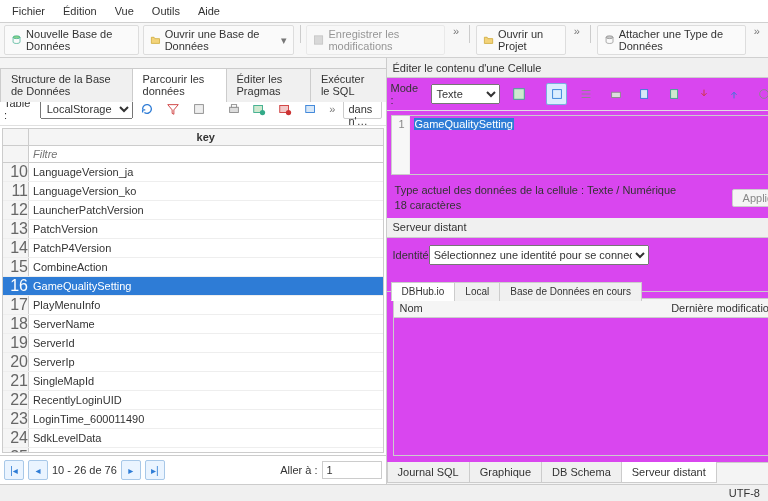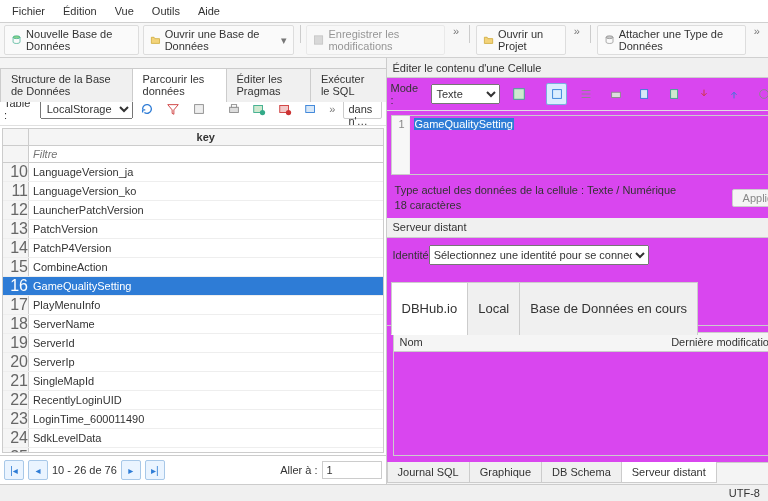--- a/index.html
+++ b/index.html
@@ -47,21 +47,21 @@
 .cell-content .ln{width:18px;text-align:right;padding:2px 4px;color:#888;background:#f7f7f7;border-right:1px solid #eee}
 .cell-content .txt{padding:2px 4px}
 .cell-content .txt span{background:#2e7cd6;color:#fff;padding:0 1px}
 .info-row{display:flex;justify-content:space-between;align-items:center;padding:4px 8px}
 .info-row .meta{color:#555;font-size:10px;line-height:1.4}
 .btn{padding:2px 10px;border:1px solid #ccc;background:#f5f5f5;border-radius:2px;color:#888}
 .remote{flex:1;display:flex;flex-direction:column;min-height:0}
 .ident-row{display:flex;align-items:center;gap:0;padding:6px}
 .ident-row select{flex:0 0 auto;width:220px;height:20px}
 .subtabs{display:flex;border-bottom:1px solid #ccc;padding:0 4px;gap:0}
-.subtabs .tab{font-size:13px;padding:18px 10px}
+.subtabs .tab{font-size:10px;padding:3px 10px}
 .remote-list{flex:1;border:1px solid #ccc;margin:6px;display:flex;flex-direction:column}
 .remote-list .hdr{display:flex;background:#f5f5f5;border-bottom:1px solid #ccc;font-size:10px}
 .remote-list .hdr div{padding:3px 6px}
 .bottom-tabs{display:flex;border-top:1px solid #ccc;background:#f4f4f4}
 .bottom-tabs .tab{border-top:none;border-bottom:1px solid #ccc;top:-1px}
 .status{display:flex;justify-content:flex-end;padding:2px 8px;border-top:1px solid #ccc;background:#f0f0f0;color:#555;font-size:10px}
 input[type=text]{border:1px solid #ccc;padding:1px 4px;height:18px}
 </style>
 </head>
 <body>

